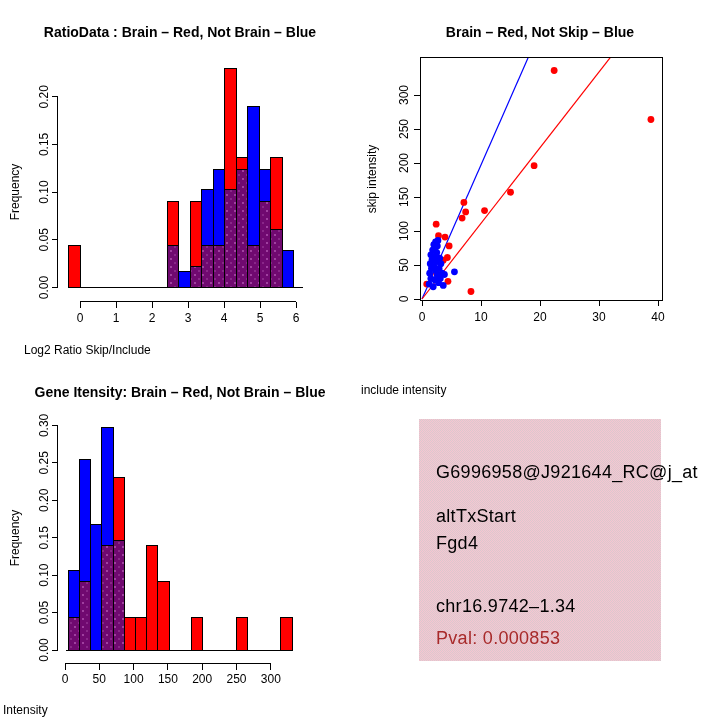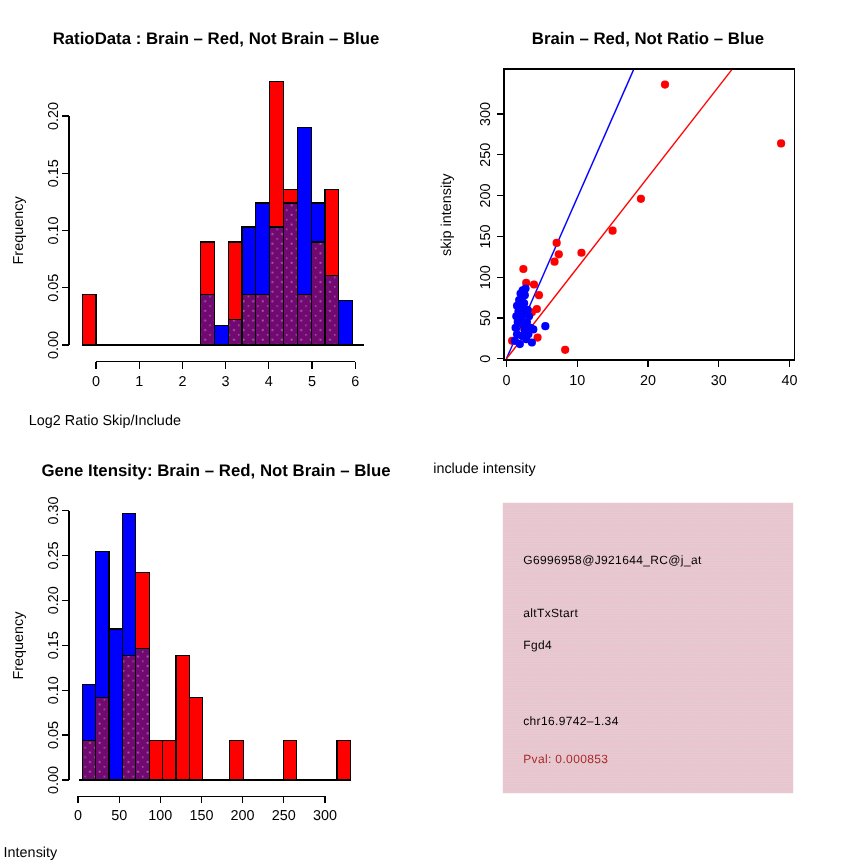--- a/index.html
+++ b/index.html
@@ -12,21 +12,21 @@
   #panel-info{left:360px;top:360px;}
   .panel svg{position:absolute;left:0;top:0;}
   .chart-title{position:absolute;top:24px;left:0;width:360px;text-align:center;
     font-size:14px;font-weight:bold;color:#000;white-space:nowrap;}
   .x-label{position:absolute;top:343px;font-size:12px;color:#000;white-space:nowrap;}
   .y-label{position:absolute;font-size:12px;color:#000;white-space:nowrap;
     transform:translate(-50%,-50%) rotate(-90deg);}
   .infobox{position:absolute;left:59px;top:59px;width:242px;height:242px;
     background-image:repeating-conic-gradient(#f5c6d1 0% 25%, #dcc8ce 0% 50%);
     background-size:2px 2px;}
-  .info-line{position:absolute;left:17px;font-size:10px;letter-spacing:0.3px;color:#000;white-space:nowrap;}
+  .info-line{position:absolute;left:17px;font-size:18px;letter-spacing:0.3px;color:#000;white-space:nowrap;}
   .il-1{top:43px;} .il-2{top:87px;} .il-3{top:114px;} .il-4{top:177px;text-align:center;} .il-5{top:209px;}
 </style>
 </head>
 <body>
 
 <div class="canvas">
 
   <div class="panel" id="panel-ratio-hist">
     <svg id="svg-hist1" width="360" height="360" viewBox="0 0 360 360">
         <defs>
@@ -170,21 +170,21 @@
         <text x="44" y="231" font-family="Liberation Sans, sans-serif" font-size="12" fill="#000000" text-anchor="middle" dominant-baseline="central" transform="rotate(-90 44 231)">100</text>
         <line x1="54" y1="197" x2="60" y2="197" stroke="#000000" stroke-width="1" shape-rendering="crispEdges"></line>
         <text x="44" y="197" font-family="Liberation Sans, sans-serif" font-size="12" fill="#000000" text-anchor="middle" dominant-baseline="central" transform="rotate(-90 44 197)">150</text>
         <line x1="54" y1="163" x2="60" y2="163" stroke="#000000" stroke-width="1" shape-rendering="crispEdges"></line>
         <text x="44" y="163" font-family="Liberation Sans, sans-serif" font-size="12" fill="#000000" text-anchor="middle" dominant-baseline="central" transform="rotate(-90 44 163)">200</text>
         <line x1="54" y1="129" x2="60" y2="129" stroke="#000000" stroke-width="1" shape-rendering="crispEdges"></line>
         <text x="44" y="129" font-family="Liberation Sans, sans-serif" font-size="12" fill="#000000" text-anchor="middle" dominant-baseline="central" transform="rotate(-90 44 129)">250</text>
         <line x1="54" y1="94.99999999999997" x2="60" y2="94.99999999999997" stroke="#000000" stroke-width="1" shape-rendering="crispEdges"></line>
         <text x="44" y="94.99999999999997" font-family="Liberation Sans, sans-serif" font-size="12" fill="#000000" text-anchor="middle" dominant-baseline="central" transform="rotate(-90 44 94.99999999999997)">300</text>
       </svg>
-    <div class="chart-title">Brain – Red, Not Ratio – Blue</div>
+    <div class="chart-title">Brain – Red, Not Skip – Blue</div>
     <div class="x-label" style="left:1px;width:360px;margin-top:40px;">include intensity</div>
     <div class="y-label" style="left:12px;top:179px;">skip intensity</div>
   </div>
 
   <div class="panel" id="panel-gene-hist">
     <svg id="svg-hist2" width="360" height="360" viewBox="0 0 360 360">
         <defs>
           <pattern id="ovpat2" width="8" height="8" patternUnits="userSpaceOnUse">
             <rect x="0" y="0" width="8" height="8" fill="#700970"></rect>
             <circle cx="3" cy="3" r="0.9" fill="#b65ab6"></circle>

